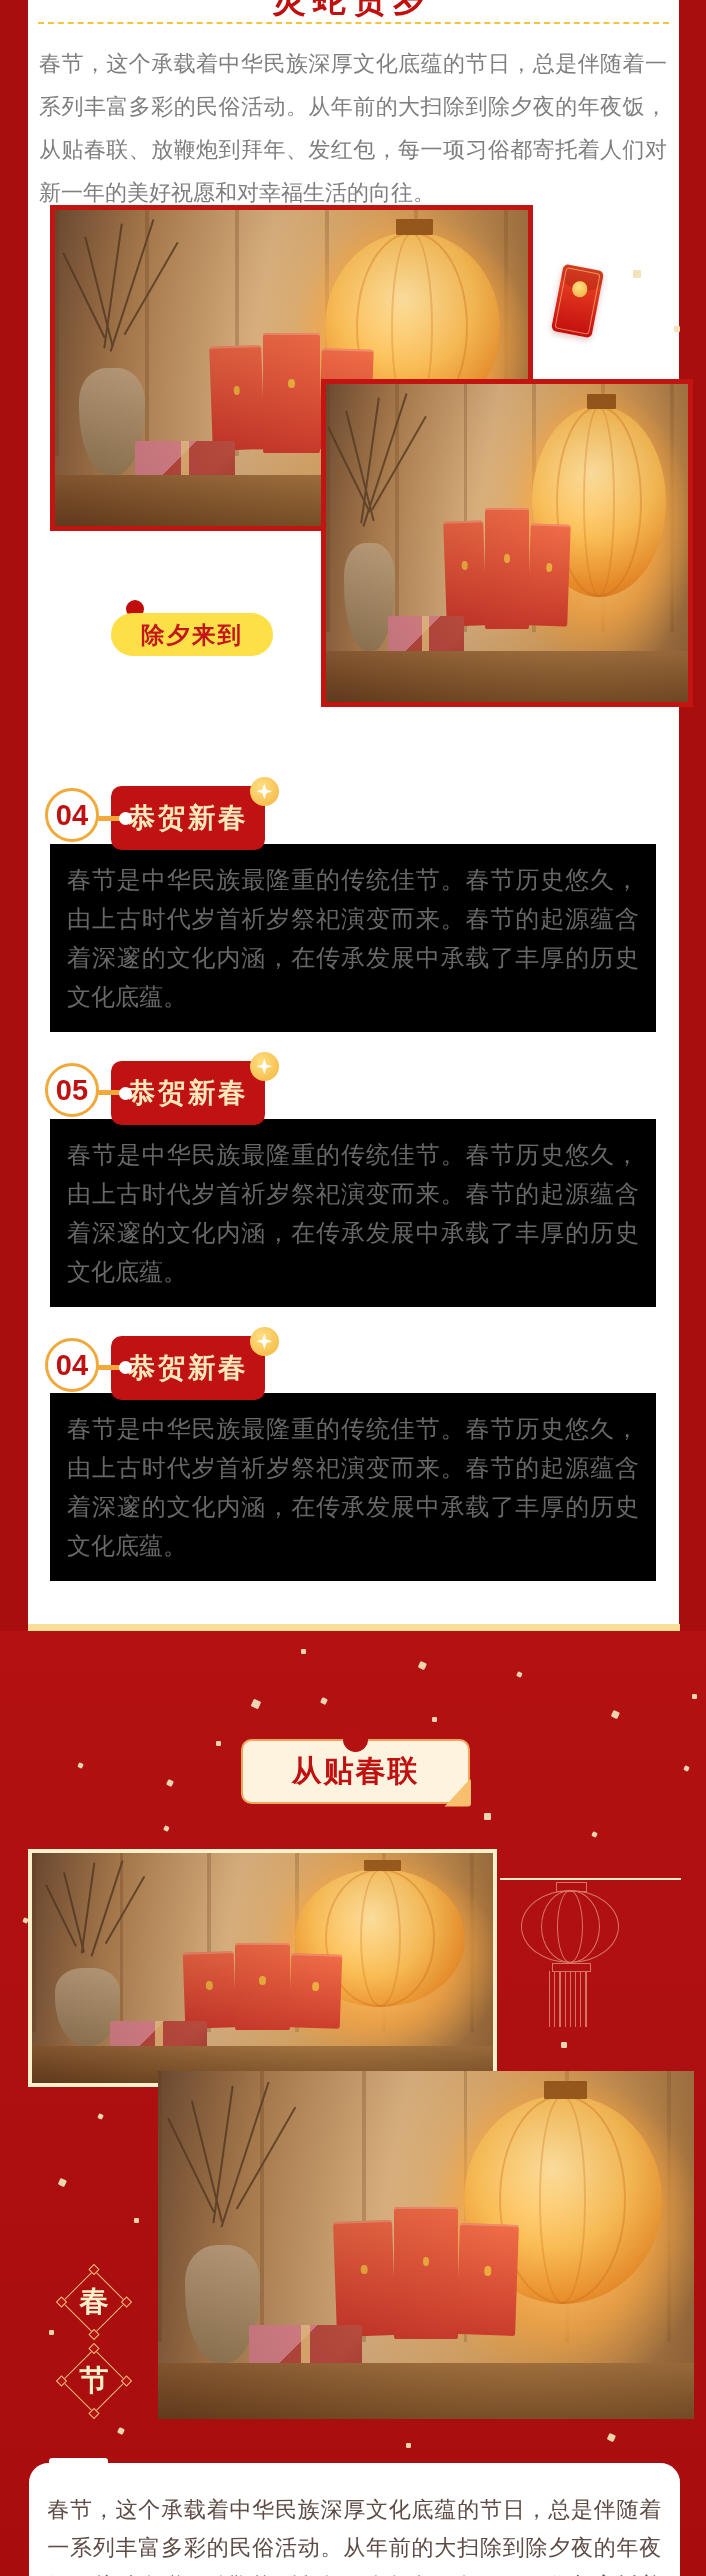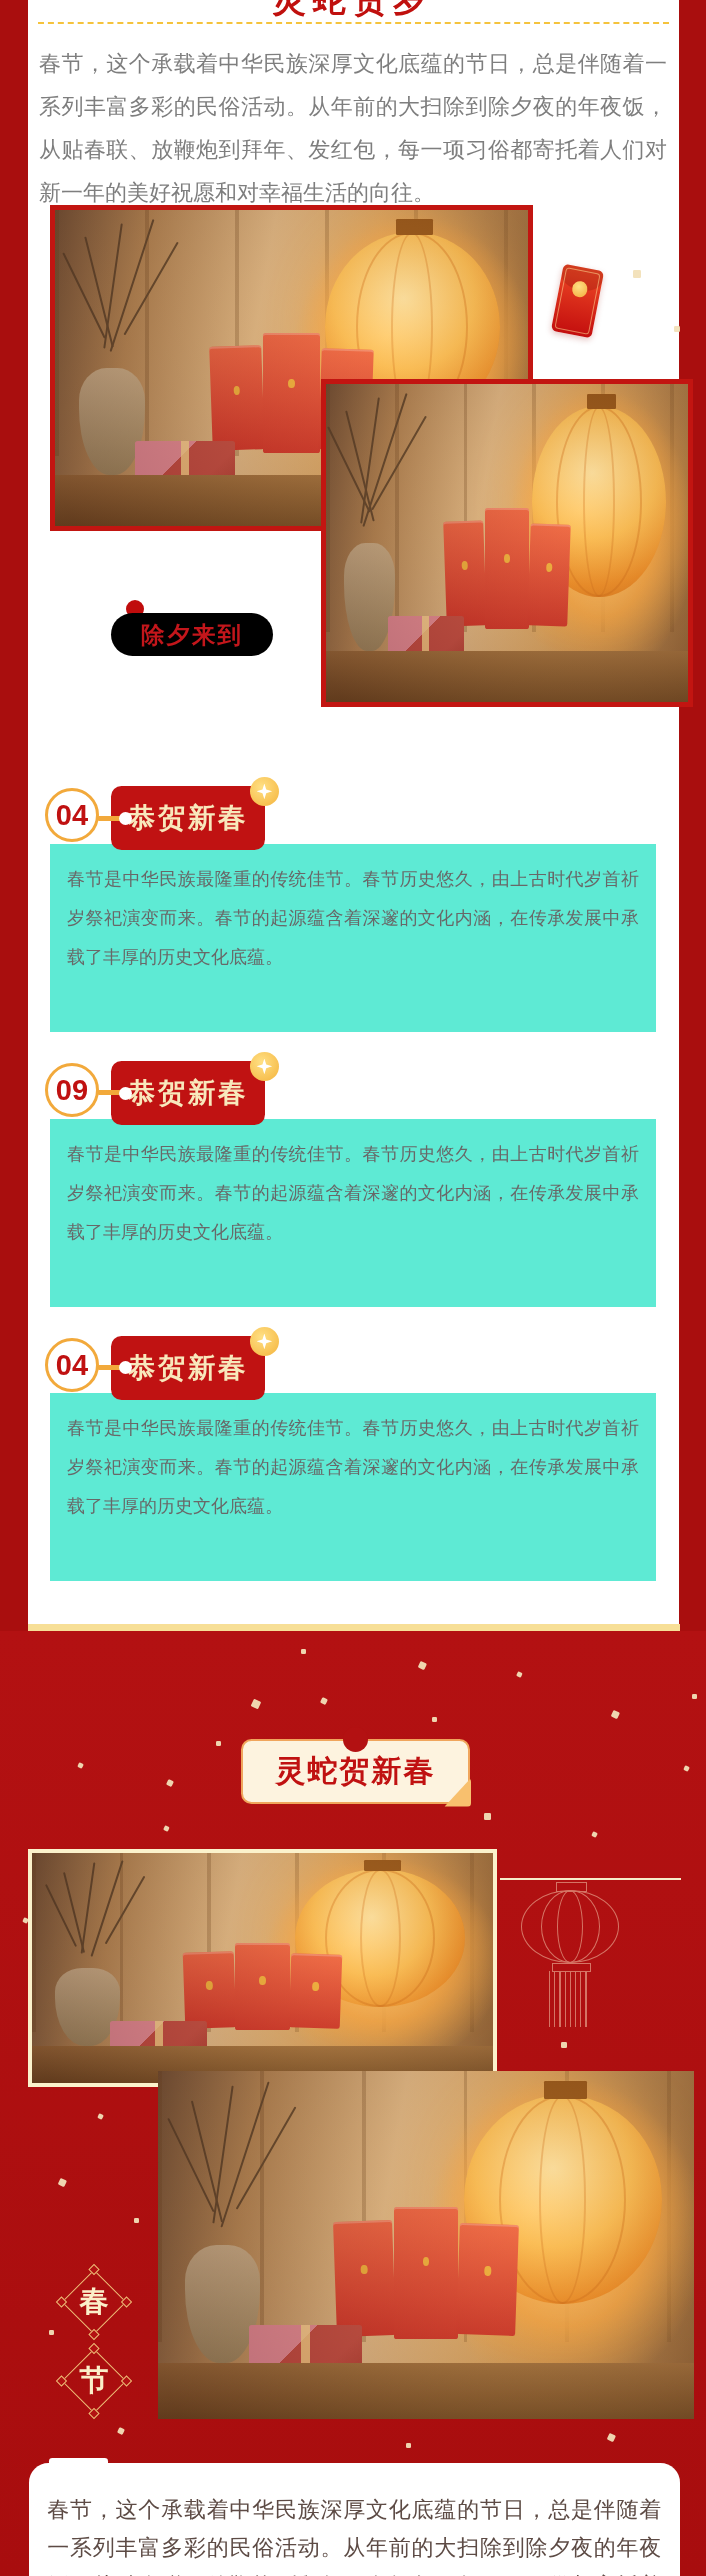--- a/index.html
+++ b/index.html
@@ -55,38 +55,38 @@
      background:linear-gradient(180deg,#EF4A26,#C30E0E);box-shadow:0 2.6px 6.5px rgba(150,20,10,.25);}
   #envelope-icon .inner{position:absolute;inset:3.3px;border:0.7px solid rgba(255,220,150,.55);border-radius:3.3px;}
   #envelope-icon .flap{position:absolute;left:0;top:0;width:100%;height:34%;
      background:rgba(80,0,0,.18);border-radius:5.2px 5.2px 50% 50%/5.2px 5.2px 55% 55%;}
   #envelope-icon .coin{position:absolute;left:50%;top:14.4px;width:15.7px;height:15.7px;margin-left:-7.8px;
      border-radius:50%;background:radial-gradient(circle at 40% 35%,#ffe084,#F2A93B);}
 
   
   #badge-dot{position:absolute;left:126px;top:600px;width:18.3px;height:18.3px;border-radius:50%;background:#C00C0C;}
   #badge-pill{position:absolute;left:111px;top:613px;width:162px;height:43px;border-radius:21.6px;
-     background:#000000;display:flex;align-items:center;justify-content:center;
+     background:#fde047;display:flex;align-items:center;justify-content:center;
      font-size:23.5px;font-weight:bold;color:#C3161B;letter-spacing:2px;}
 
   
   .sec-circle{position:absolute;left:45px;width:48px;height:48px;border:3.9px solid #F2A93B;
      border-radius:50%;background:#fff;display:flex;align-items:center;justify-content:center;
      font-size:29px;font-weight:bold;color:#C01111;z-index:3;}
   .sec-link{position:absolute;left:97px;width:34px;height:5.2px;background:#F2A93B;border-radius:2.6px;z-index:2;}
   .sec-tag{position:absolute;left:111px;width:154px;height:64px;border-radius:10.5px;background:#C01212;
      display:flex;align-items:center;justify-content:center;font-size:27.5px;font-weight:bold;
      color:#F8E8BC;letter-spacing:2.6px;z-index:1;}
   .sec-whitedot{position:absolute;left:119px;width:13px;height:13px;border-radius:50%;background:#fff;z-index:4;}
   .sec-coin{position:absolute;left:250px;width:29px;height:29px;border-radius:50%;z-index:5;
      background:radial-gradient(circle at 40% 35%,#ffe084,#F4B33C);}
   .sec-coin:before{content:"";position:absolute;left:6.5px;top:6.5px;width:15.7px;height:15.7px;background:#fff;
      clip-path:polygon(50% 0,62% 38%,100% 50%,62% 62%,50% 100%,38% 62%,0 50%,38% 38%);}
-  .sec-box{position:absolute;left:50px;width:606px;height:188px;background:#5eead4;box-sizing:border-box;
-     padding:15.7px 17px;font-size:18px;line-height:39px;color:#686868;text-align:justify;}
+  .sec-box{position:absolute;left:50px;width:606px;height:188px;background:#000000;box-sizing:border-box;
+     padding:15.7px 17px;font-size:24px;line-height:39px;color:#686868;text-align:justify;}
 
   
   #gold-strip{position:absolute;left:27.5px;top:1624px;width:652px;height:6.5px;background:#F7DF97;}
   #red-band{position:absolute;left:0;top:1631px;width:706px;height:945px;
      background:linear-gradient(#B31112,#A80D0E);}
   .speck{position:absolute;background:#F2E0B8;border-radius:1.3px;opacity:.95;}
 
   
   #band-card{position:absolute;left:241px;top:108px;width:225px;height:61px;background:#FDF3DF;
      border:2px solid #F0A55C;border-radius:10.5px;display:flex;align-items:center;justify-content:center;}
@@ -212,21 +212,21 @@
   <div class="sec-whitedot" style="top:812px;"></div>
   <div class="sec-circle" style="top:788px;">04</div>
   <div class="sec-coin" style="top:777px;"></div>
   <div class="sec-box" style="top:844px;">春节是中华民族最隆重的传统佳节。春节历史悠久，由上古时代岁首祈岁祭祀演变而来。春节的起源蕴含着深邃的文化内涵，在传承发展中承载了丰厚的历史文化底蕴。</div>
 
   <div class="sec-tag" style="top:1061px;">
     <span>恭贺新春</span>
   </div>
   <div class="sec-link" style="top:1090px;"></div>
   <div class="sec-whitedot" style="top:1087px;"></div>
-  <div class="sec-circle" style="top:1063px;">09</div>
+  <div class="sec-circle" style="top:1063px;">05</div>
   <div class="sec-coin" style="top:1052px;"></div>
   <div class="sec-box" style="top:1119px;">春节是中华民族最隆重的传统佳节。春节历史悠久，由上古时代岁首祈岁祭祀演变而来。春节的起源蕴含着深邃的文化内涵，在传承发展中承载了丰厚的历史文化底蕴。</div>
 
   <div class="sec-tag" style="top:1336px;">
     <span>恭贺新春</span>
   </div>
   <div class="sec-link" style="top:1365px;"></div>
   <div class="sec-whitedot" style="top:1361px;"></div>
   <div class="sec-circle" style="top:1338px;">04</div>
   <div class="sec-coin" style="top:1327px;"></div>
@@ -262,21 +262,21 @@
         <div class="speck" style="left: 659px; top: 614px; width: 5.9px; height: 5.9px; transform: rotate(25deg);"></div>
         <div class="speck" style="left: 49px; top: 699px; width: 5.2px; height: 5.2px;"></div>
         <div class="speck" style="left: 627px; top: 725px; width: 4.6px; height: 4.6px; transform: rotate(25deg);"></div>
         <div class="speck" style="left: 118px; top: 797px; width: 5.9px; height: 5.9px; transform: rotate(25deg);"></div>
         <div class="speck" style="left: 406px; top: 812px; width: 5.2px; height: 5.2px;"></div>
         <div class="speck" style="left: 608px; top: 803px; width: 6.5px; height: 6.5px; transform: rotate(25deg);"></div>
       </div>
 
     <div id="band-card">
       <div class="notch"></div>
-      <div class="txt">灵蛇贺新春</div>
+      <div class="txt">从贴春联</div>
       <div class="fold"></div>
     </div>
 
     <div class="photo cream-frame scene-slot" style="left:28px;top:218px;width:469px;height:238px;z-index:1;">
   <div class="scene">
     <div class="sc-bg"></div>
     <div class="sc-bars"></div>
     <div class="sc-glow"></div>
     <div class="sc-lantern"></div>
     <div class="sc-cap"></div>

